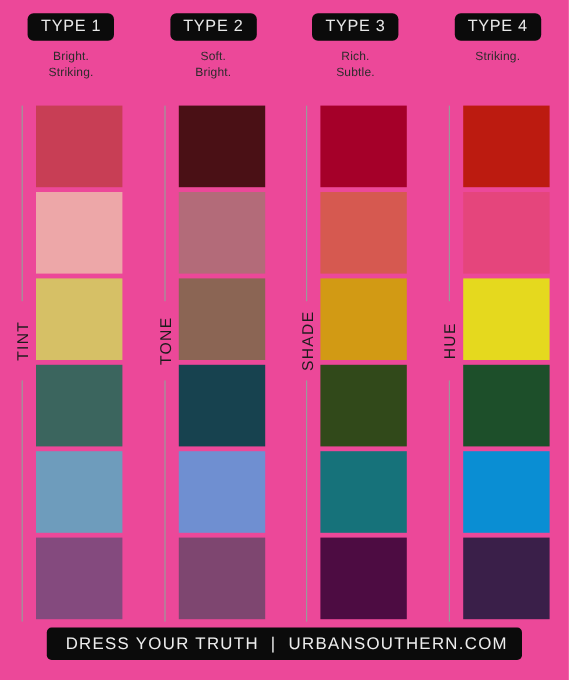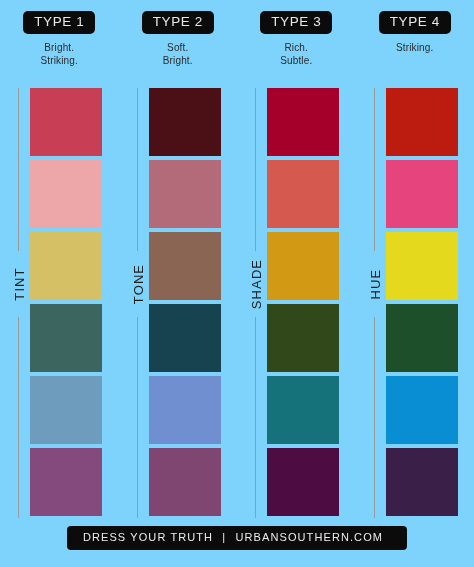--- a/index.html
+++ b/index.html
@@ -117,32 +117,32 @@
     left: 0;
     bottom: 17px;
     width: 474px;
     text-align: center;
   }
   .footer-pill {
     display: inline-block;
     background: #0b0b0b;
     color: #ededed;
     border-radius: 4px;
-    padding: 6px 24px 7px 16px;
-    font-size: 11px;
+    padding: 6px 12px 7px 16px;
+    font-size: 14px;
     letter-spacing: 1.1px;
     line-height: 1;
     white-space: nowrap;
   }
   .footer-sep { padding: 0 5px; }
 </style>
 </head>
 <body>
 
-<div id="board" style="background: #7dd3fc;">
+<div id="board" style="background: #ec4899;">
 
   <div class="columns">
       <div class="column">
         <div class="col-header"><div class="type-badge">TYPE 1</div><div class="descriptor">
             <div>Bright.</div>
             <div>Striking.</div>
           </div></div>
         <div class="rule-wrap">
           <div class="rule-seg rule-top" style="height: 162.65px; background: rgb(154, 154, 154);"></div>
           <div class="rule-seg rule-bottom" style="height: 201.35px; background: rgb(154, 154, 154);"></div>

